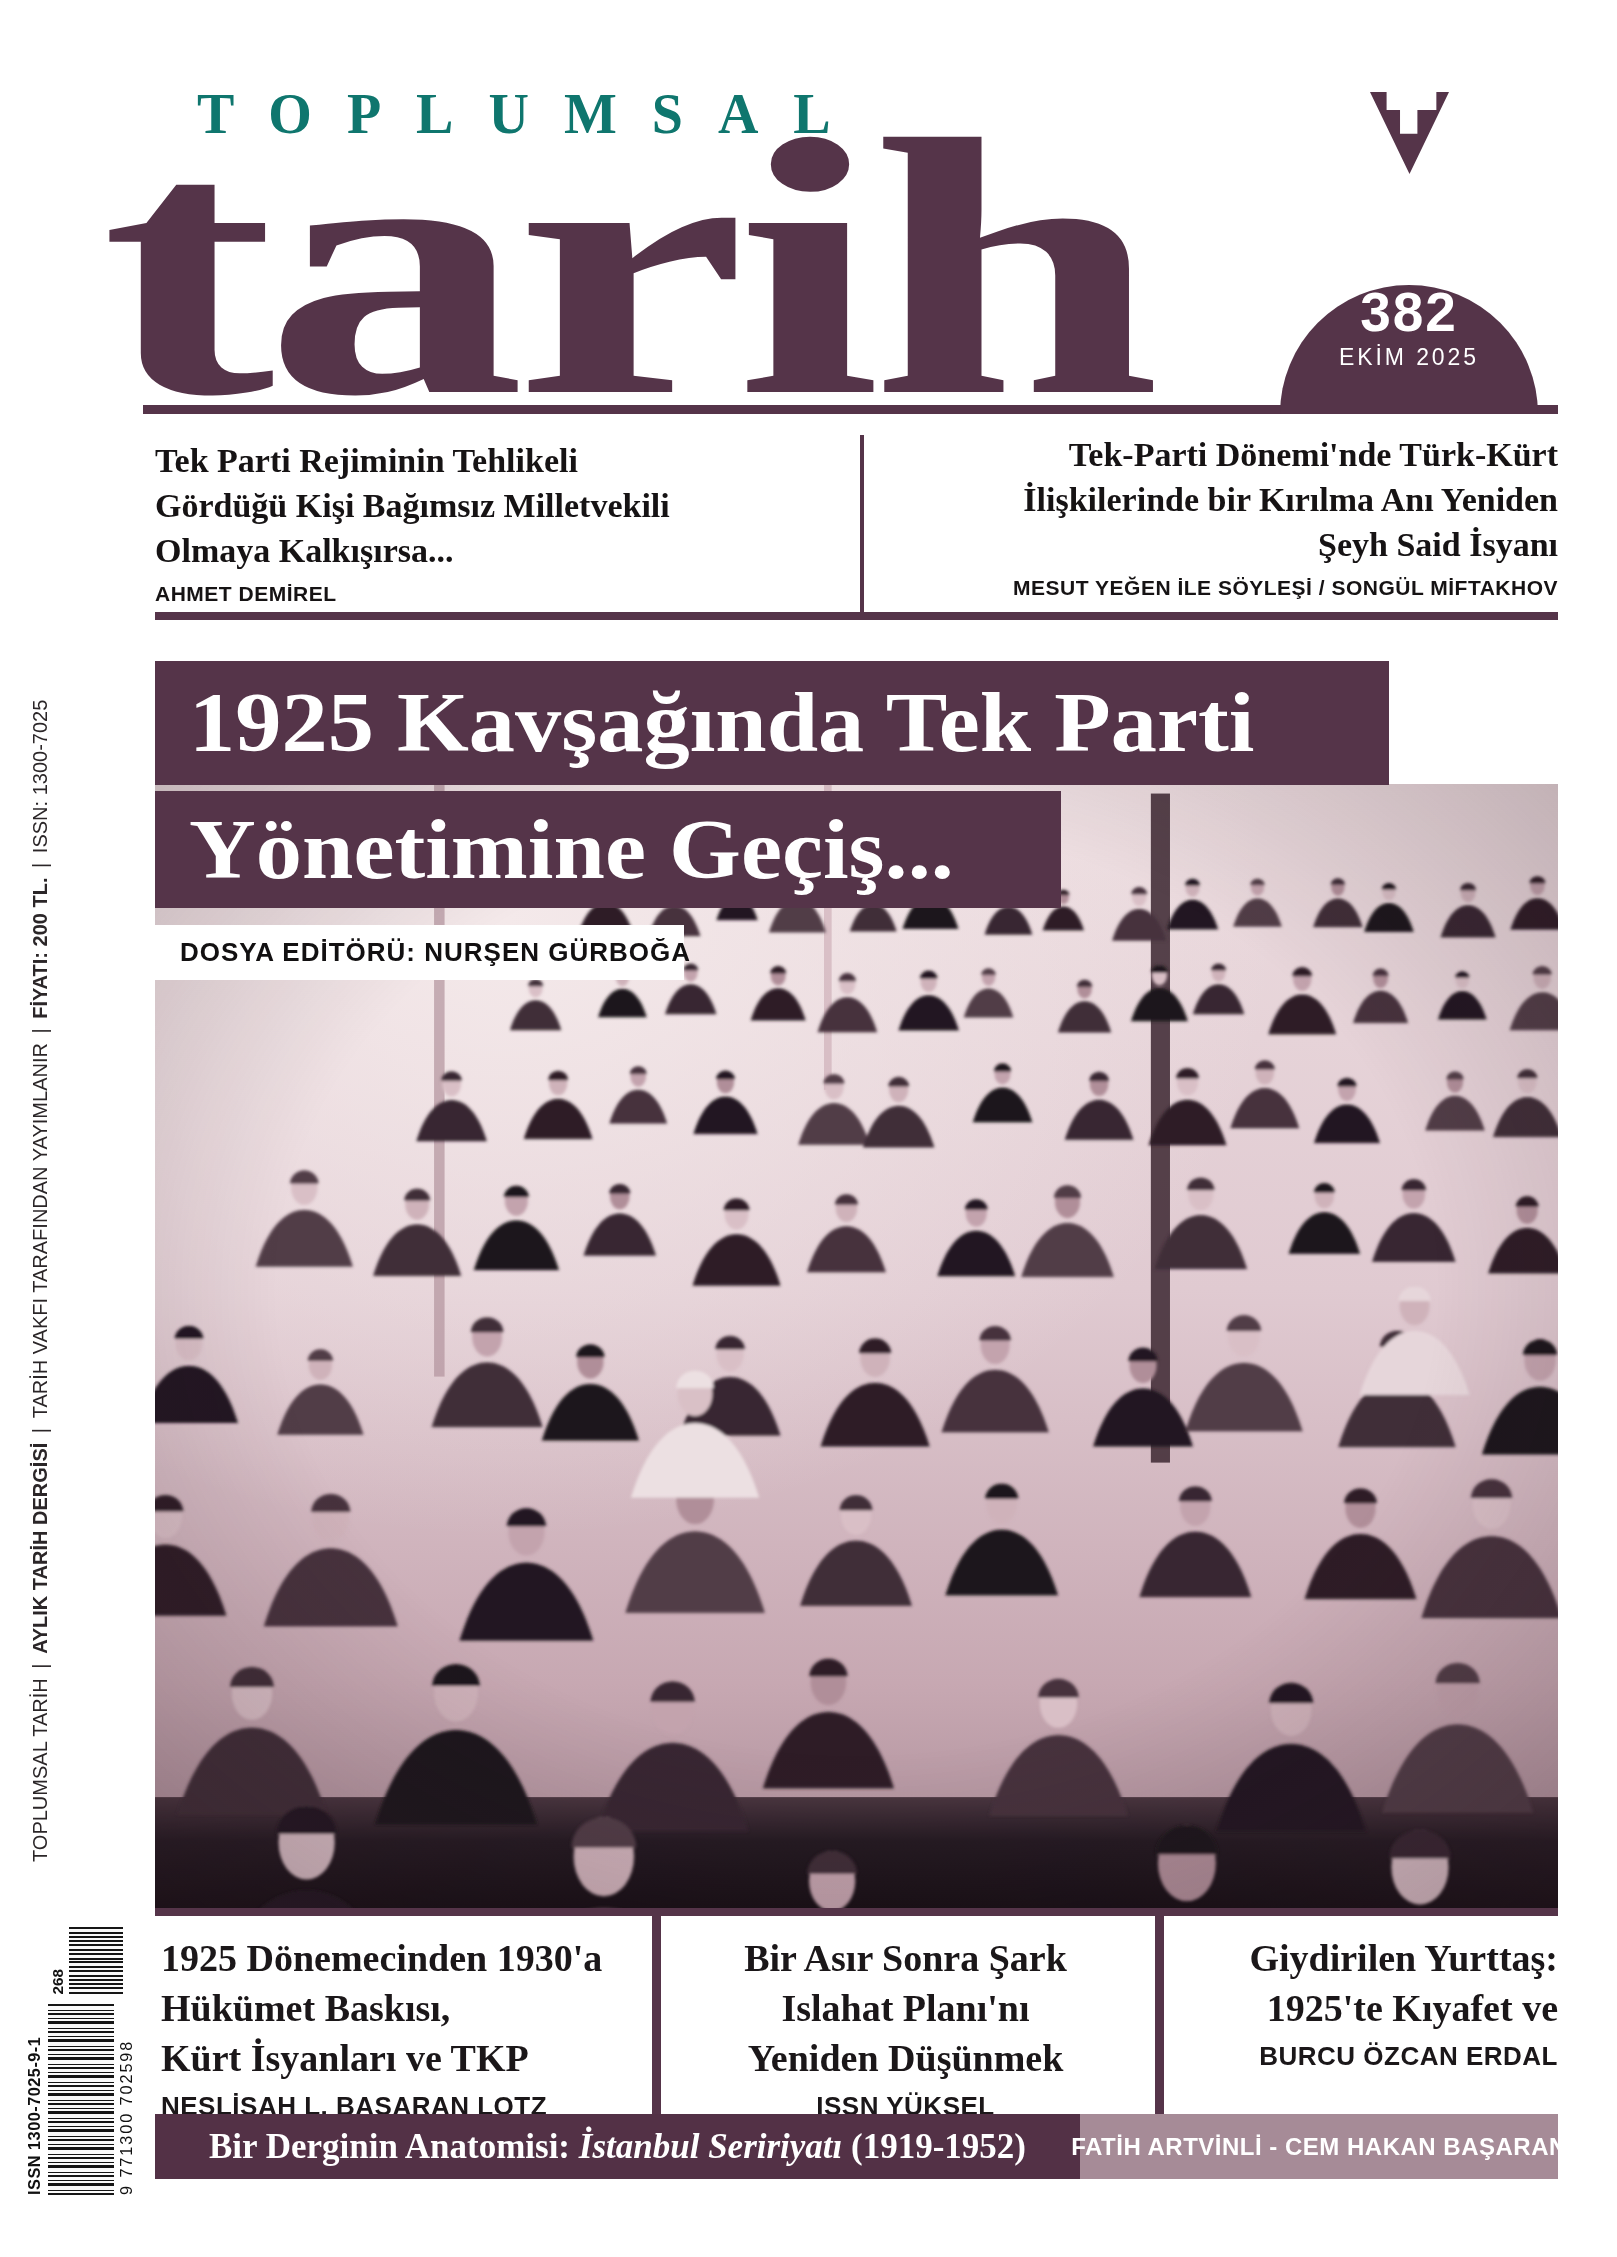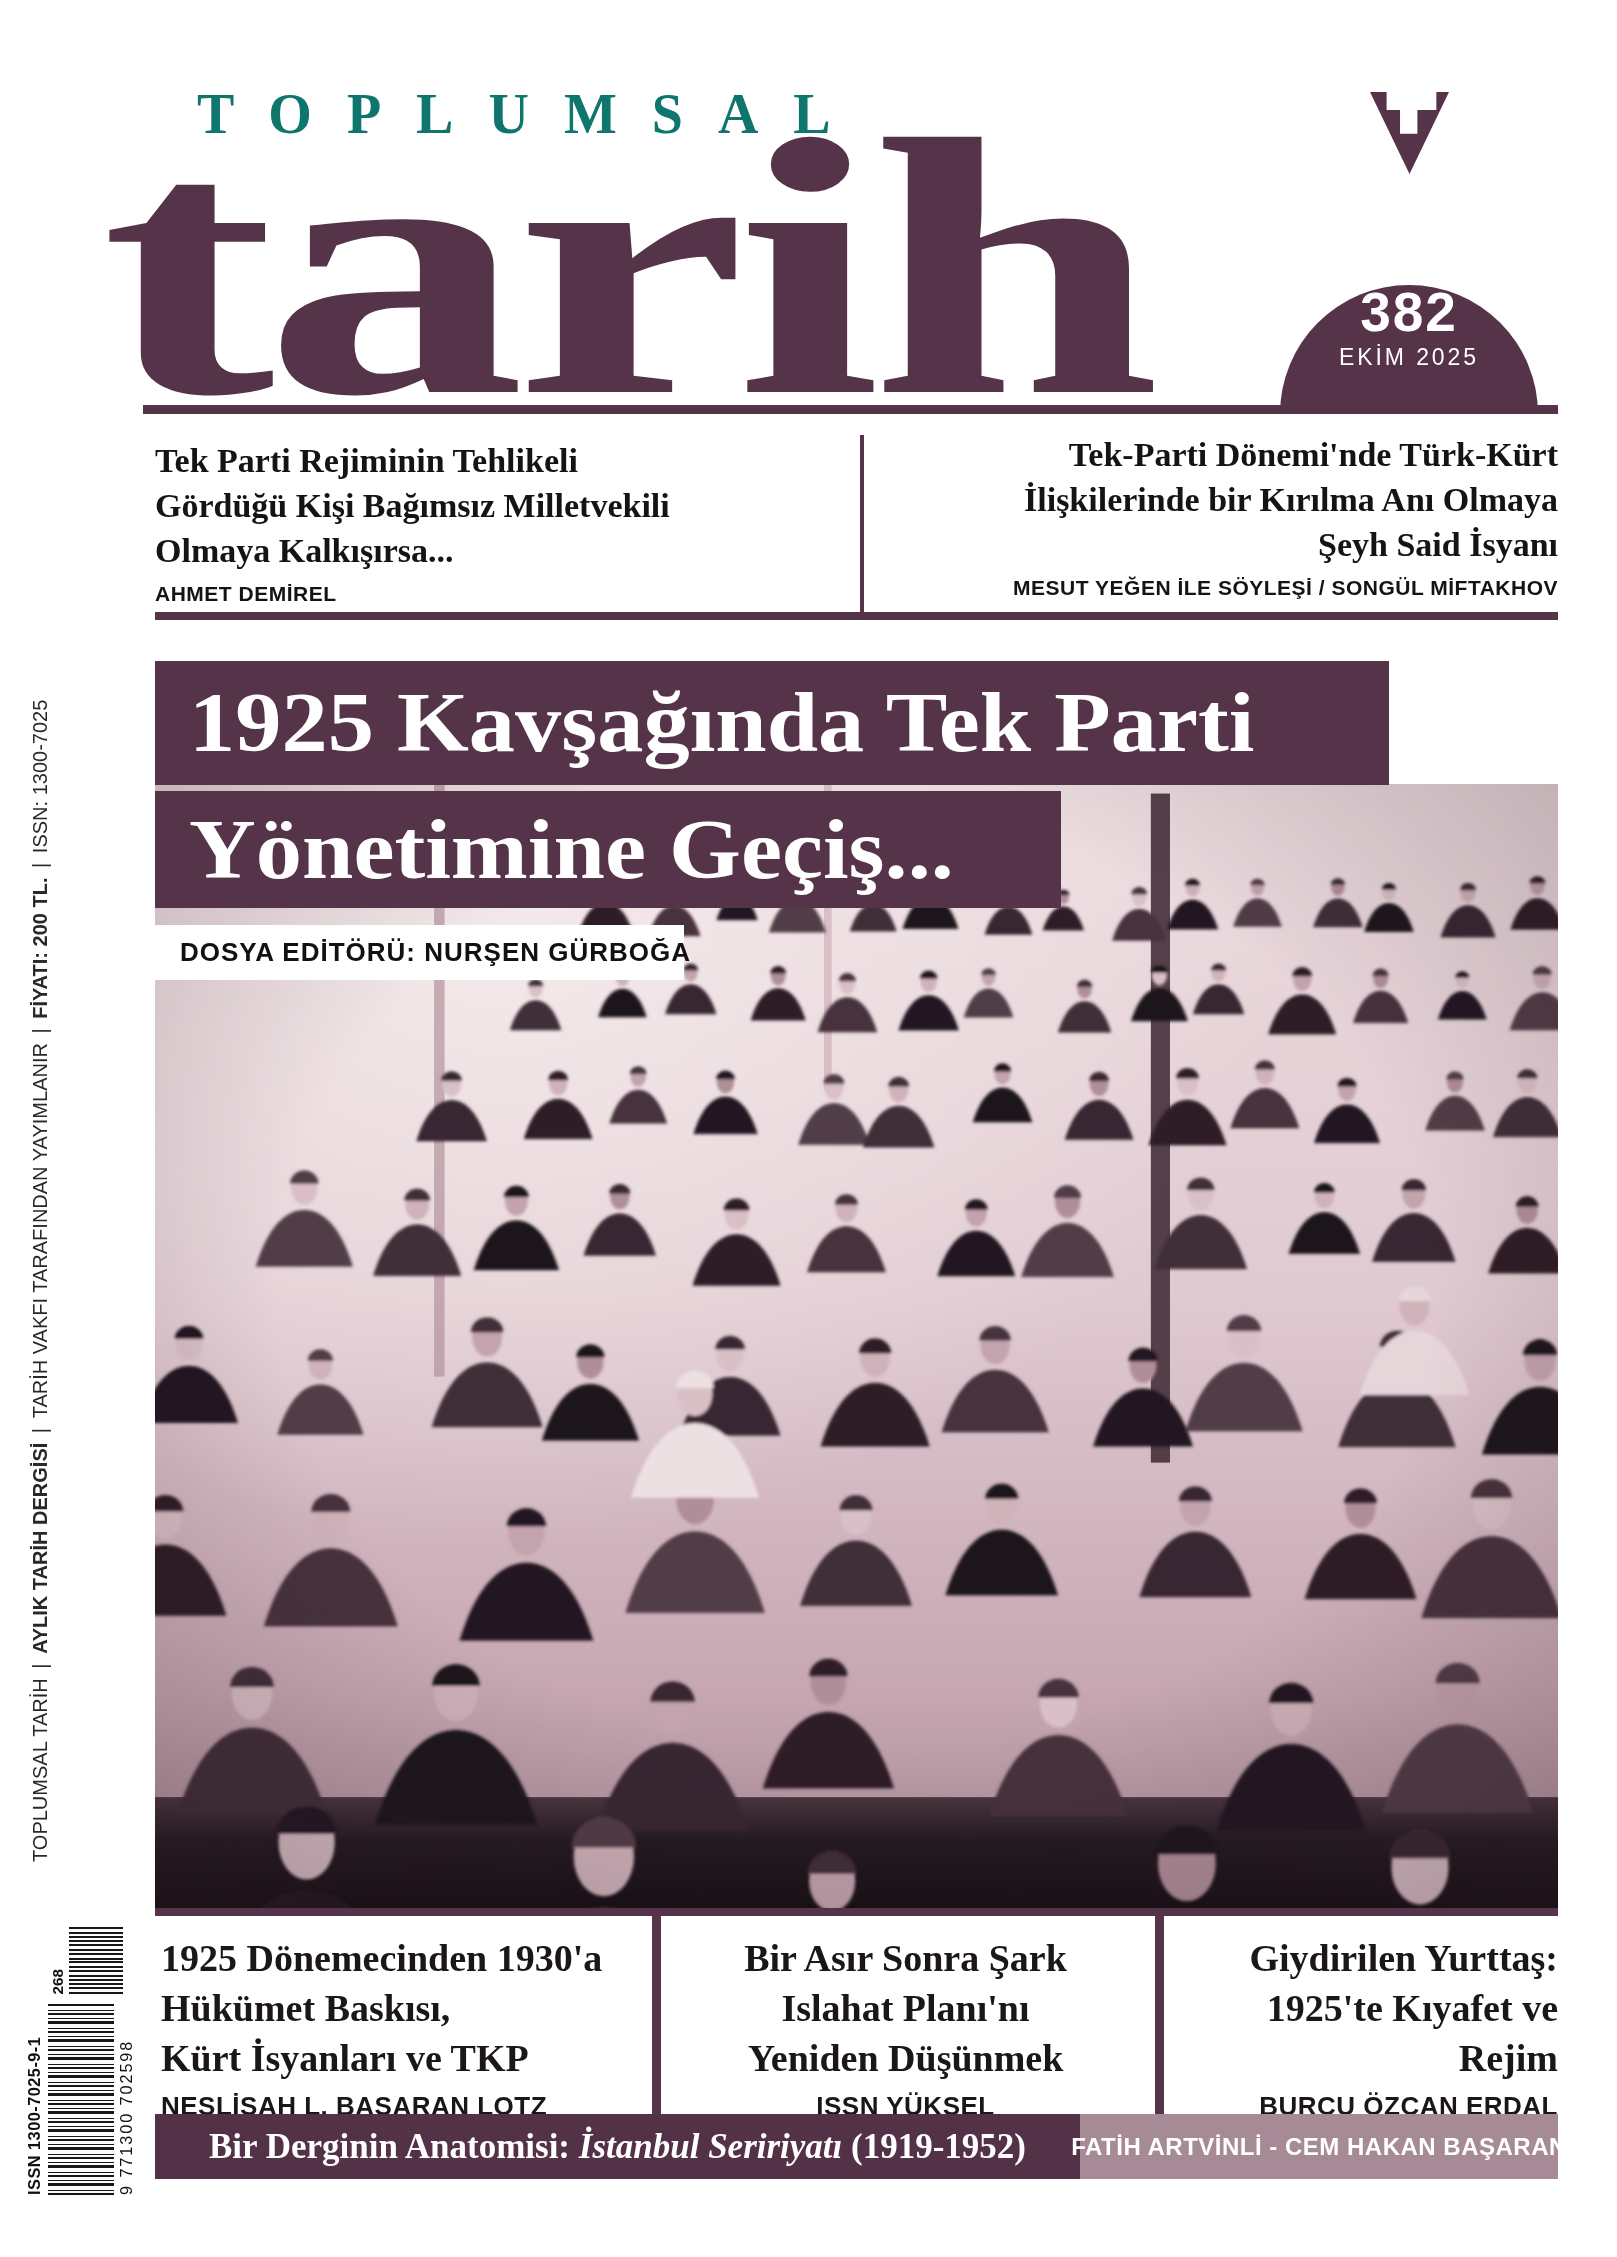--- a/index.html
+++ b/index.html
@@ -104,21 +104,21 @@
 
   <div class="top-article left">
     <span class="line">Tek Parti Rejiminin Tehlikeli</span>
     <span class="line">Gördüğü Kişi Bağımsız Milletvekili</span>
     <span class="line">Olmaya Kalkışırsa...</span>
     <span class="byline">AHMET DEMİREL</span>
   </div>
   <div class="header-vdivider"></div>
   <div class="top-article right">
     <span class="line">Tek-Parti Dönemi'nde Türk-Kürt</span>
-    <span class="line">İlişkilerinde bir Kırılma Anı Olmaya</span>
+    <span class="line">İlişkilerinde bir Kırılma Anı Yeniden</span>
     <span class="line">Şeyh Said İsyanı</span>
     <span class="byline">MESUT YEĞEN İLE SÖYLEŞİ / SONGÜL MİFTAKHOV</span>
   </div>
   <div class="header-rule"></div>
 
   <svg id="photo-svg" class="cover-photo" viewBox="0 0 1468 1176" preserveAspectRatio="none" aria-label="historic group photograph">
     <defs>
       <linearGradient id="bgGrad" x1="0" y1="0" x2="0" y2="1">
         <stop offset="0" stop-color="#ecdcdf"></stop>
         <stop offset="0.45" stop-color="#e0cad1"></stop>
@@ -268,21 +268,20 @@
   </div>
   <div class="bottom-article c2">
     <span class="line">Bir Asır Sonra Şark</span>
     <span class="line">Islahat Planı'nı</span>
     <span class="line">Yeniden Düşünmek</span>
     <span class="byline">ISSN YÜKSEL</span>
   </div>
   <div class="bottom-article c3">
     <span class="line">Giydirilen Yurttaş:</span>
     <span class="line">1925'te Kıyafet ve</span>
-    <span class="line">Rejim</span>
     <span class="byline">BURCU ÖZCAN ERDAL</span>
   </div>
 
   <div class="footer-banner-dark">
     <span class="ft"><span>Bir Derginin Anatomisi: </span><span class="it">İstanbul Seririyatı</span><span> (1919-1952)</span></span>
   </div>
   <div class="footer-banner-light">
     <span>FATİH ARTVİNLİ - CEM HAKAN BAŞARAN</span>
   </div>
 

